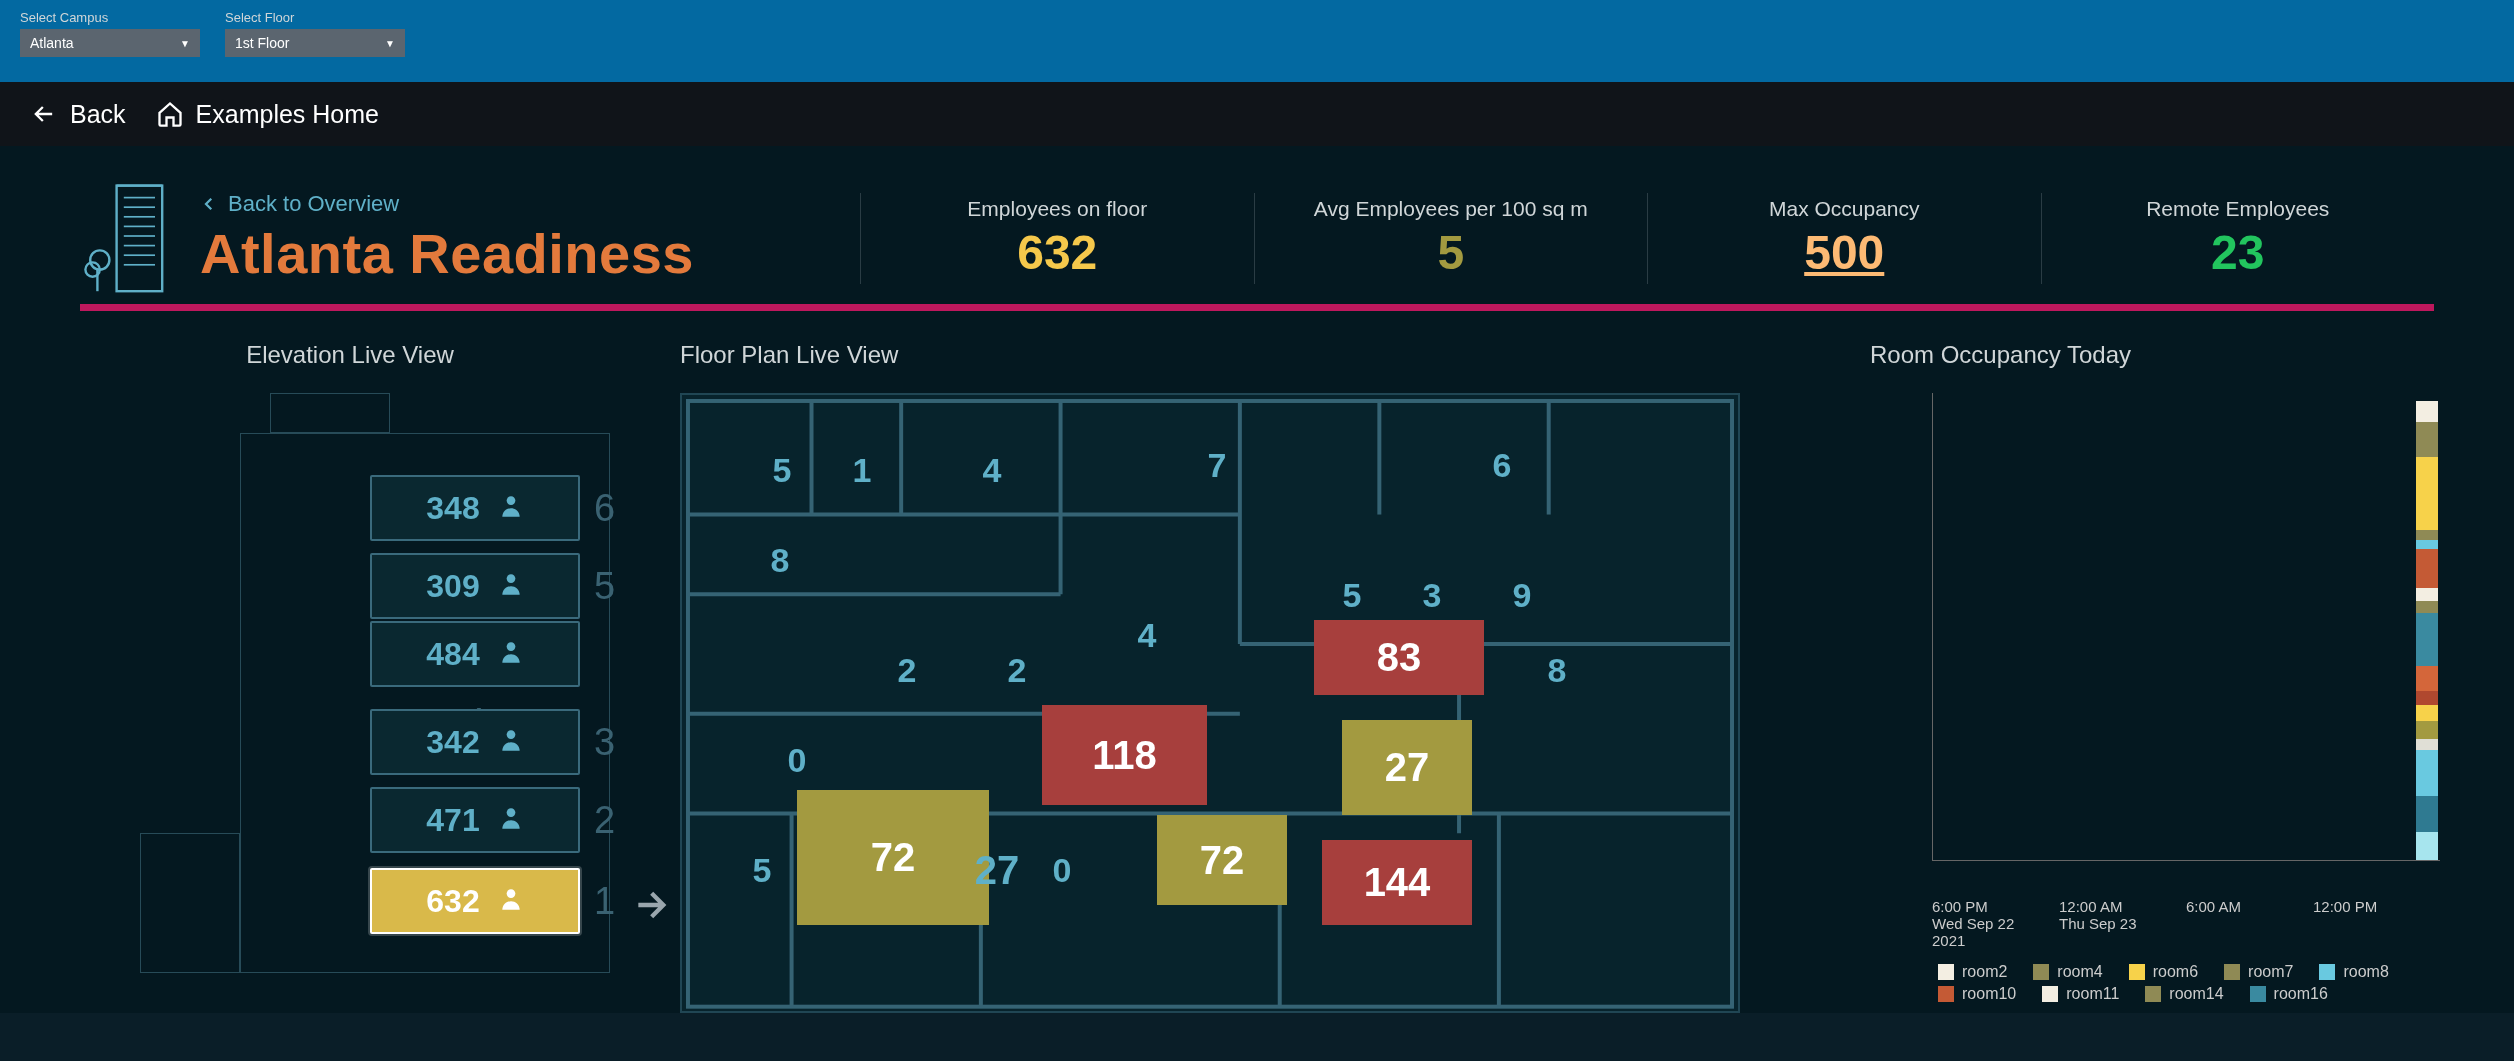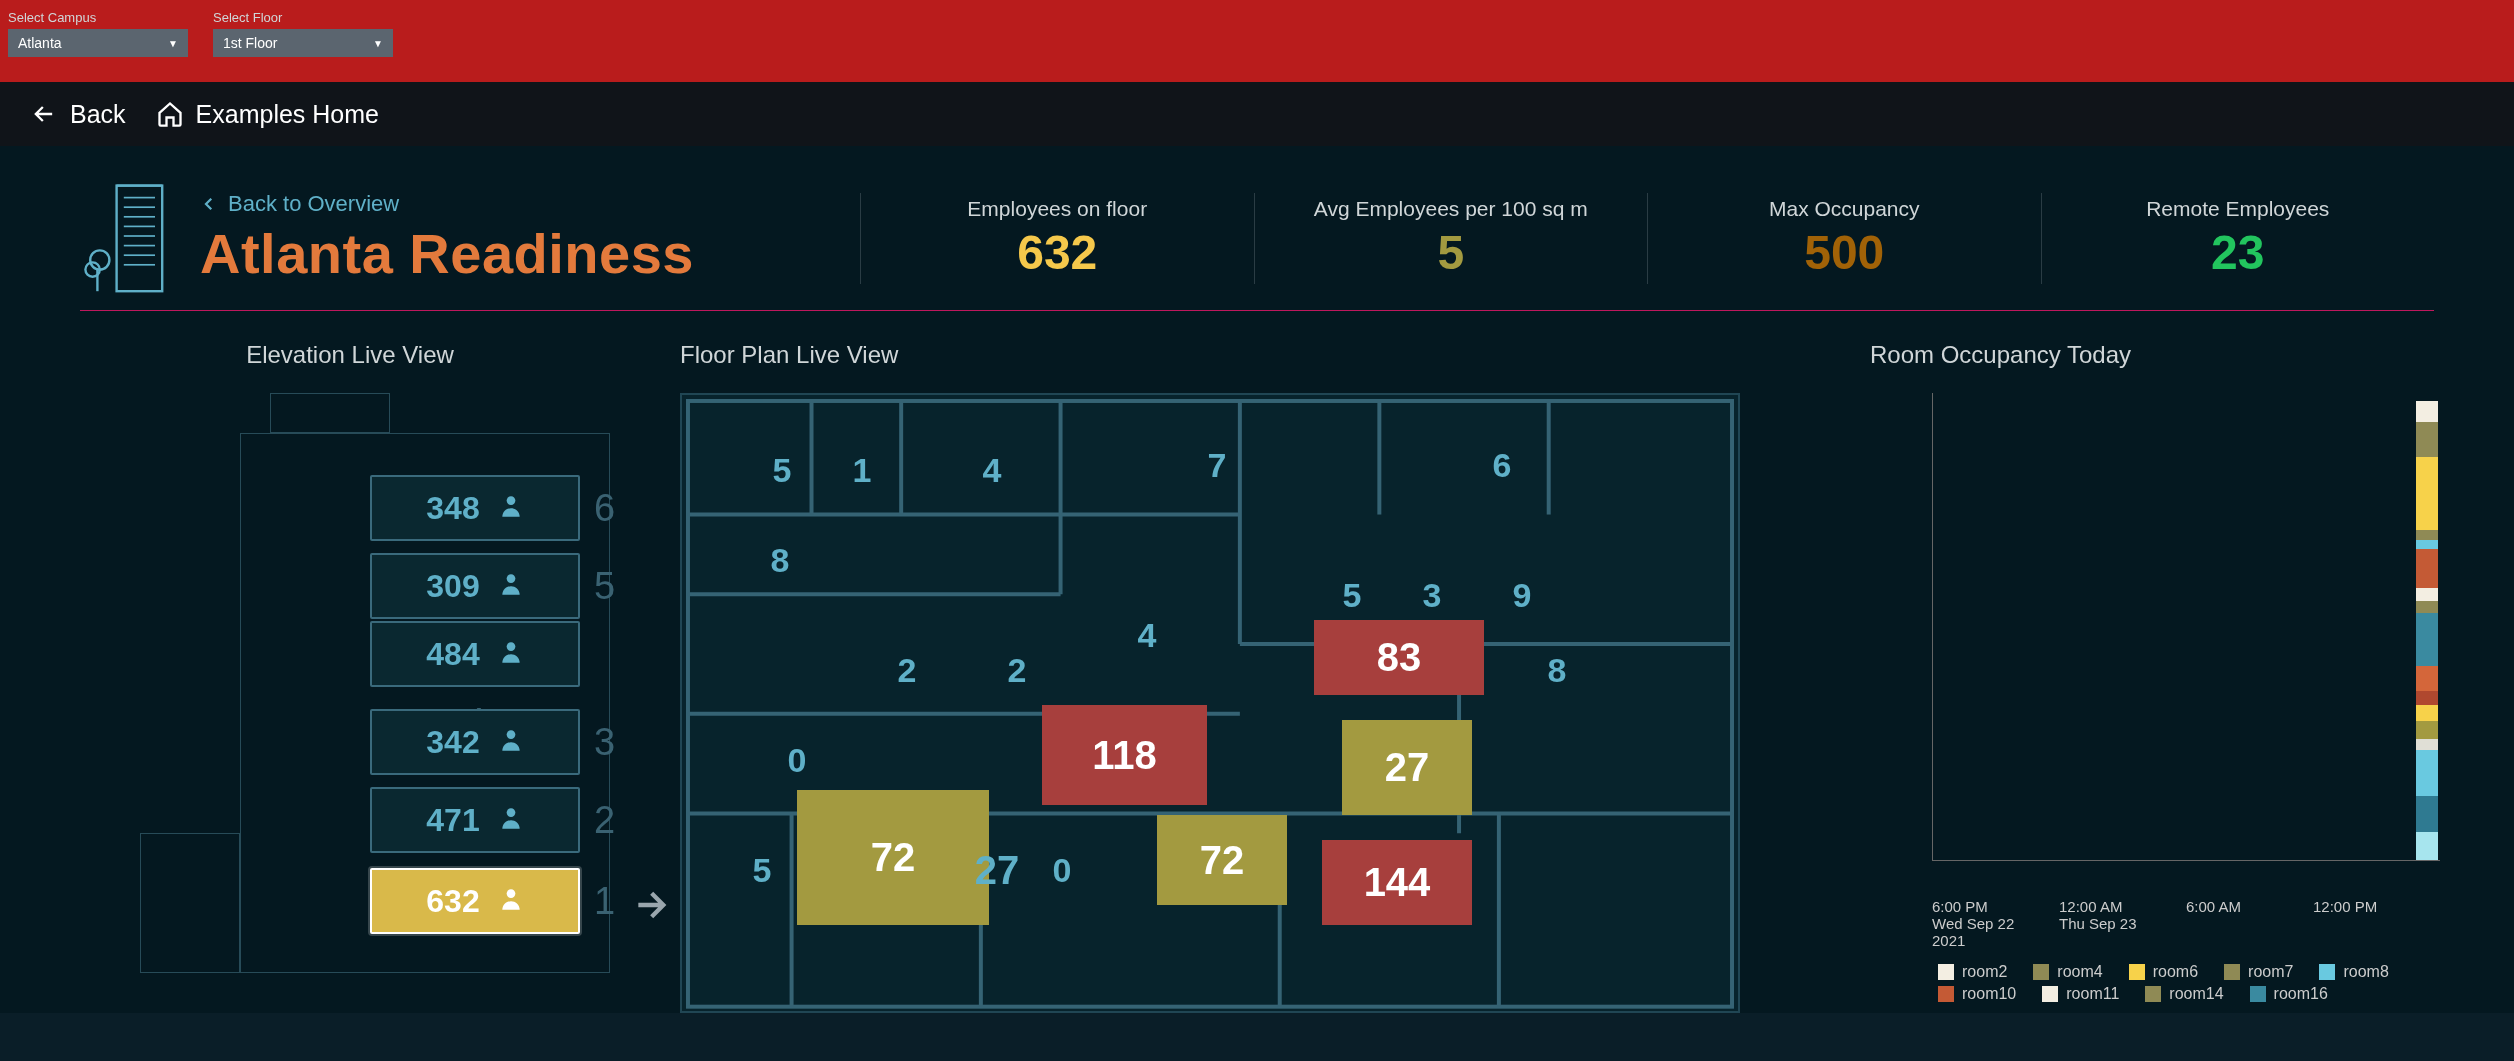--- a/index.html
+++ b/index.html
@@ -1,45 +1,45 @@
 <!DOCTYPE html>
 <html><head>
 <meta charset="utf-8">
 <style>
   * { box-sizing: border-box; margin: 0; padding: 0; }
   html, body { width: 2514px; height: 1061px; font-family: -apple-system, "Segoe UI", Arial, sans-serif; background:#0a1e28; color:#d0d6d8; overflow:hidden;}
   
   
-  .filter-bar { height:82px; background:#b91c1c; display:flex; align-items:flex-start; padding:10px 8px; gap:25px; }
+  .filter-bar { height:82px; background:#0369a1; display:flex; align-items:flex-start; padding:10px 20px; gap:25px; }
   .filter-group { display:flex; flex-direction:column; gap:4px; }
   .filter-label { font-size:13px; color:#d0d6d8; }
   .filter-select { width:180px; height:28px; background:#5b656f; color:#fff; border:none; font-size:14px; padding:0 10px; display:flex; align-items:center; justify-content:space-between; cursor:pointer;}
   .filter-select .caret { font-size:10px;}
   
   
   .crumb-bar { height:64px; background:#101419; display:flex; align-items:center; padding:16px 30px; gap:30px;}
   .crumb-item { display:flex; align-items:center; gap:12px; color:#fff; font-size:25px; cursor:pointer;}
   .crumb-item svg { width:28px; height:28px; }
   
   
   .page { background:#041820; padding: 30px 80px 0 80px;}
   
-  .header-row { display:grid; grid-template-columns: 780px repeat(4,1fr); align-items:center; border-bottom:1px solid #be185d; padding-bottom:10px;}
+  .header-row { display:grid; grid-template-columns: 780px repeat(4,1fr); align-items:center; border-bottom:7px solid #be185d; padding-bottom:4px;}
   .title-cell { display:flex; align-items:center; gap:30px;}
   .building-icon svg { width:90px; height:120px; stroke:#5fb0c8; fill:none;}
   .title-text { display:flex; flex-direction:column; gap:4px;}
   .back-over { display:flex; align-items:center; gap:10px; color:#5fb0c8; font-size:22px; cursor:pointer;}
   .page-title { font-size:56px; font-weight:600; color:#e37a3c; letter-spacing:.5px;}
   
   .metric { display:flex; flex-direction:column; align-items:center; border-left:1px solid #2a3c44; padding: 4px 0;}
   .metric-label { font-size:21px; color:#d0d6d8; margin-bottom:4px;}
   .metric-value { font-size:48px; font-weight:600;}
   .c-yellow { color:#f5c84b;}
   .c-olive  { color:#a39a40;}
-  .c-orange { color:#a16207;}
+  .c-orange { color:#fdba74;text-decoration:underline;}
   .c-teal   { color:#22c55e;}
   
   
   .panels { display:grid; grid-template-columns: 540px 1130px 1fr; gap: 60px; margin-top:30px;}
   .panel-title { font-size:24px; color:#d0d6d8; margin-bottom:24px; text-align:center;}
   
   
   .elevation { position:relative; width:500px; height:620px; margin:0 auto;}
   .floor-row { position:absolute; left:270px; display:flex; align-items:center; gap:14px;}
   .floor-box { width:210px; height:66px; border:2px solid #3a6a7c; background:#0a2830; display:flex; align-items:center; justify-content:center; gap:18px; border-radius:2px;}

